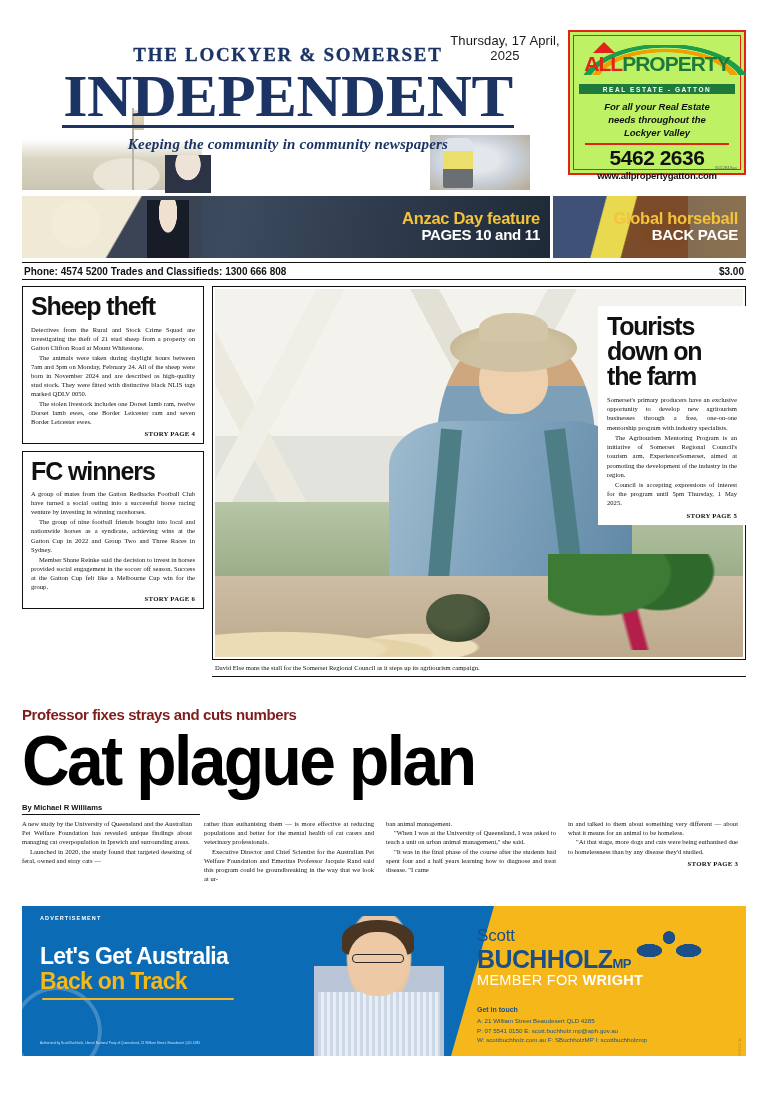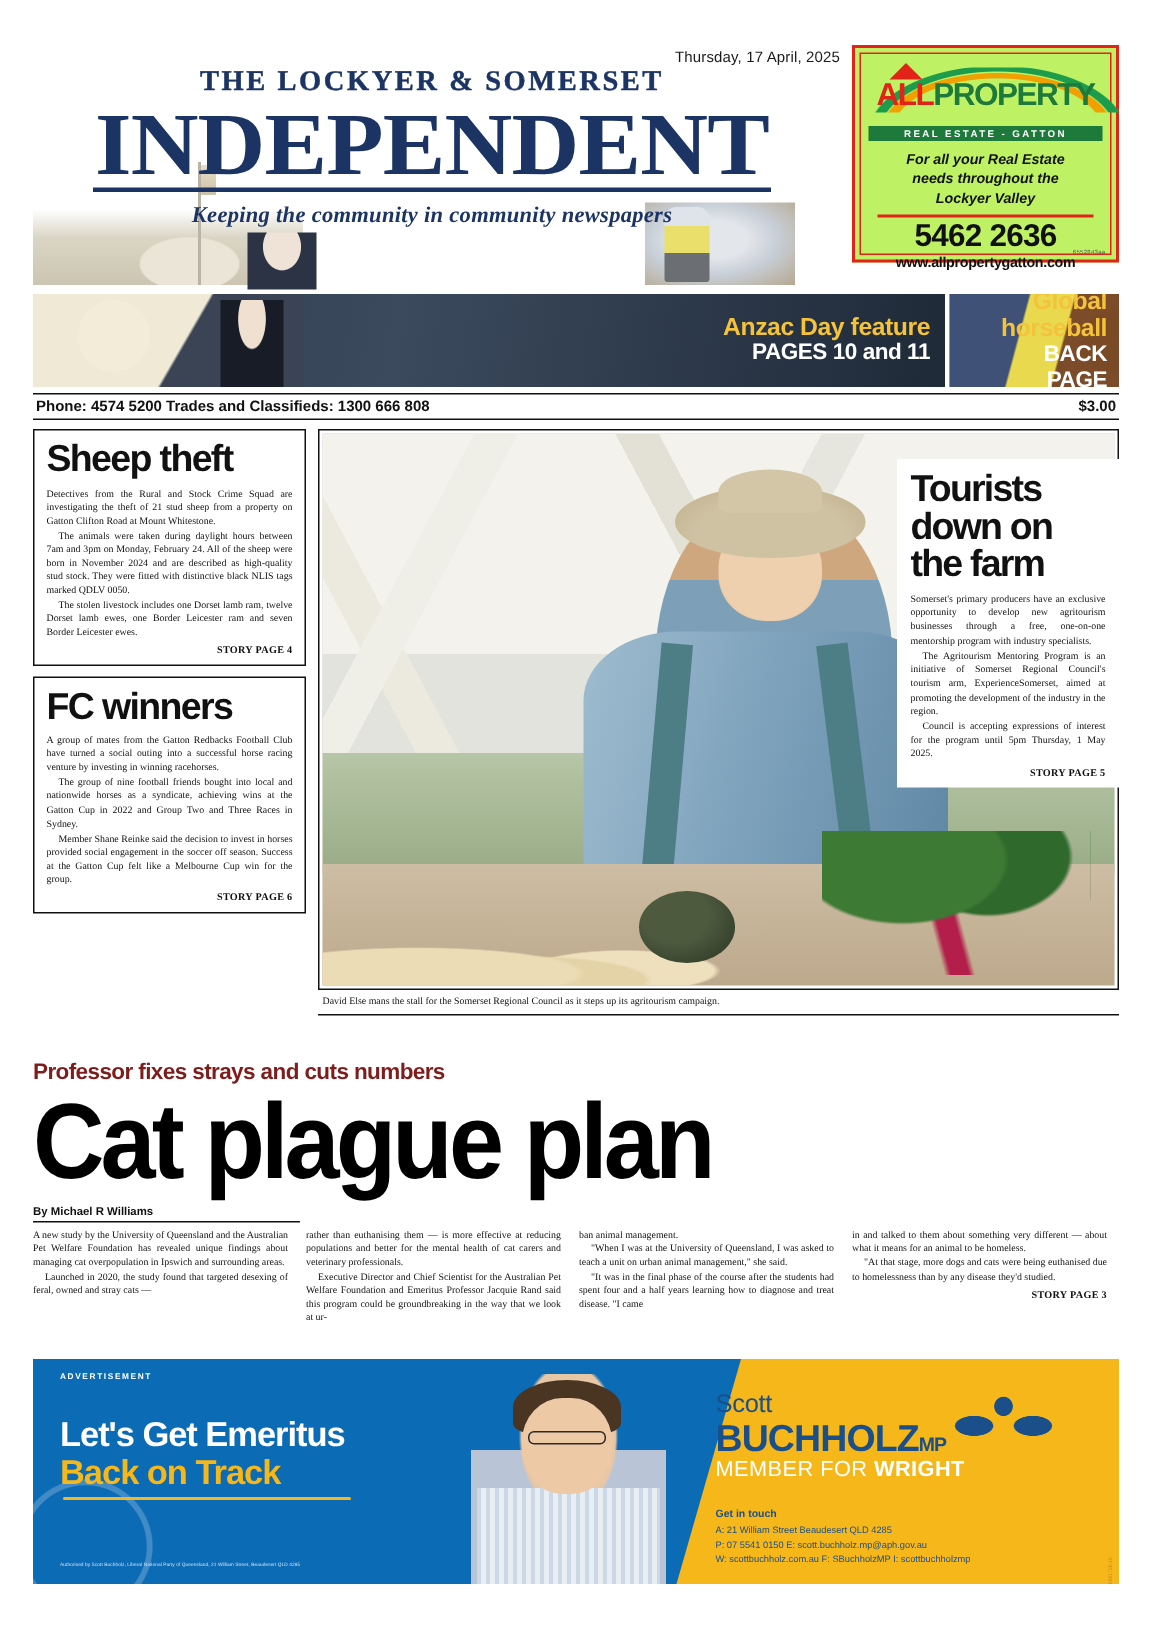--- a/index.html
+++ b/index.html
@@ -8,21 +8,21 @@
     background: #ffffff;
     font-family: "Liberation Sans", sans-serif;
     overflow: hidden;
   }
   .page { position: relative; width: 768px; height: 1096px; background: #fff; }
 
   
   .masthead { position: relative; height: 190px; }
   .date-line {
     position: absolute; left: 440px; top: 33px; width: 130px;
-    text-align: center; font-size: 10px; color: #1a1a1a;
+    text-align: center; font-size: 13px; color: #1a1a1a;
     font-family: "Liberation Sans", sans-serif; letter-spacing: .1px;
   }
   .mast-title-wrap { position: absolute; left: 58px; top: 44px; width: 460px; text-align: center; }
   .mast-kicker {
     font-family: "Liberation Serif", serif; font-weight: bold;
     font-size: 19px; letter-spacing: 1.7px; color: #1b3464;
     -webkit-text-stroke: 0.3px #1b3464;
   }
   .mast-main {
     font-family: "Liberation Serif", serif; font-weight: bold;
@@ -90,21 +90,21 @@
   .ap-copy { font-family:"Liberation Sans", sans-serif; font-style:italic; font-weight:bold;
     font-size:9.5px; line-height:1.38; color:#111; margin-top:6px; }
   .ap-divider { height:2px; background:#e2231a; margin:4px 6px 2px 6px; }
   .ap-phone { font-weight:bold; font-size:21px; letter-spacing:-.5px; color:#111; line-height:1.05; }
   .ap-web { font-weight:bold; font-size:9.5px; color:#111; margin-top:1px; letter-spacing:-.2px; }
   .ap-code { position:absolute; right:3px; bottom:-1px; font-size:4px; color:#555; letter-spacing:.2px; }
 
   
   .teasers { position:absolute; left:22px; top:196px; width:724px; height:62px; display:flex; gap:3px; }
   .teaser { position:relative; overflow:hidden; }
-  .teaser.t1 { width: 608px; background: linear-gradient(100deg,#2d3a4d 0%, #3c4a5e 40%, #1f2a38 100%); }
+  .teaser.t1 { width: 528px; background: linear-gradient(100deg,#2d3a4d 0%, #3c4a5e 40%, #1f2a38 100%); }
   .teaser.t2 { flex:1; background: linear-gradient(90deg,#4a5a70 0%, #7d6a55 45%, #8a7150 100%); }
   .t1-img {
     position:absolute; left:0; top:0; width:180px; height:100%;
     background:
       radial-gradient(circle at 30% 45%, #f2ecd8 0 18%, transparent 19%),
       linear-gradient(120deg,#efe9d6 0 55%, #3a4454 56%);
   }
   .t1-person { position:absolute; left:125px; top:4px; width:42px; height:58px;
     background: radial-gradient(ellipse at 50% 22%, #efe0d0 0 30%, #171c26 32%); }
   .t2-img { position:absolute; left:0; top:0; width:135px; height:100%;
@@ -443,21 +443,21 @@
   </div>
 
   <div class="bottomad">
     <div class="ba-yellow"></div>
     <div class="ba-yellow-wedge"></div>
     <div class="ba-blue"></div>
     <div class="ba-diag"></div>
     <div class="ba-swirl"></div>
 
     <div class="ba-label">ADVERTISEMENT</div>
-    <div class="ba-h1">Let's Get Emeritus</div>
+    <div class="ba-h1">Let's Get Australia</div>
     <div class="ba-h2">Back on Track</div>
     <div class="ba-underline"></div>
     <div class="ba-fine">Authorised by Scott Buchholz, Liberal National Party of Queensland, 21 William Street, Beaudesert QLD 4285</div>
 
     <div class="ba-photo"></div>
     <div class="ba-shirt"></div>
     <div class="ba-hair"></div>
     <div class="ba-face"></div>
     <div class="ba-glasses"></div>
 

